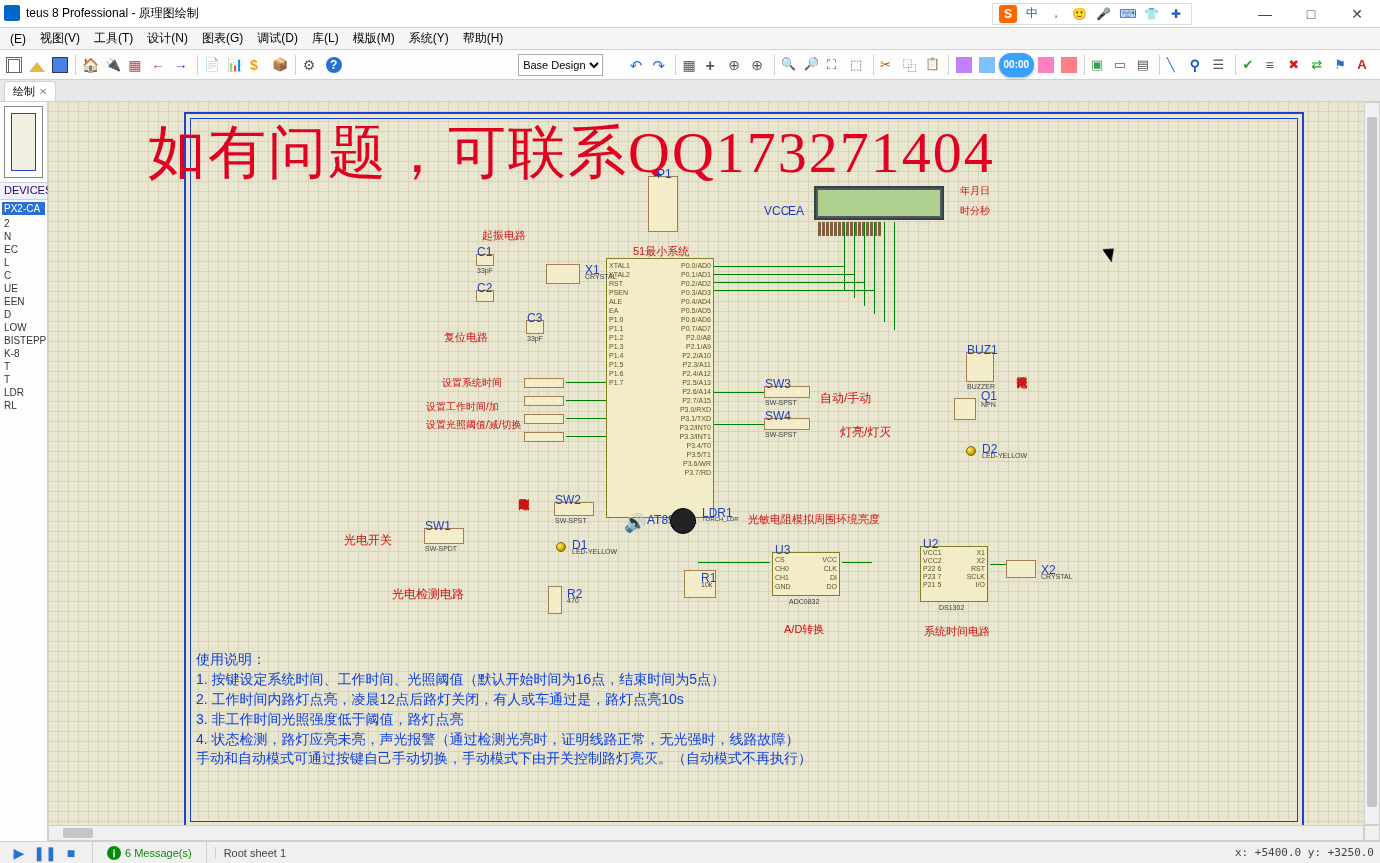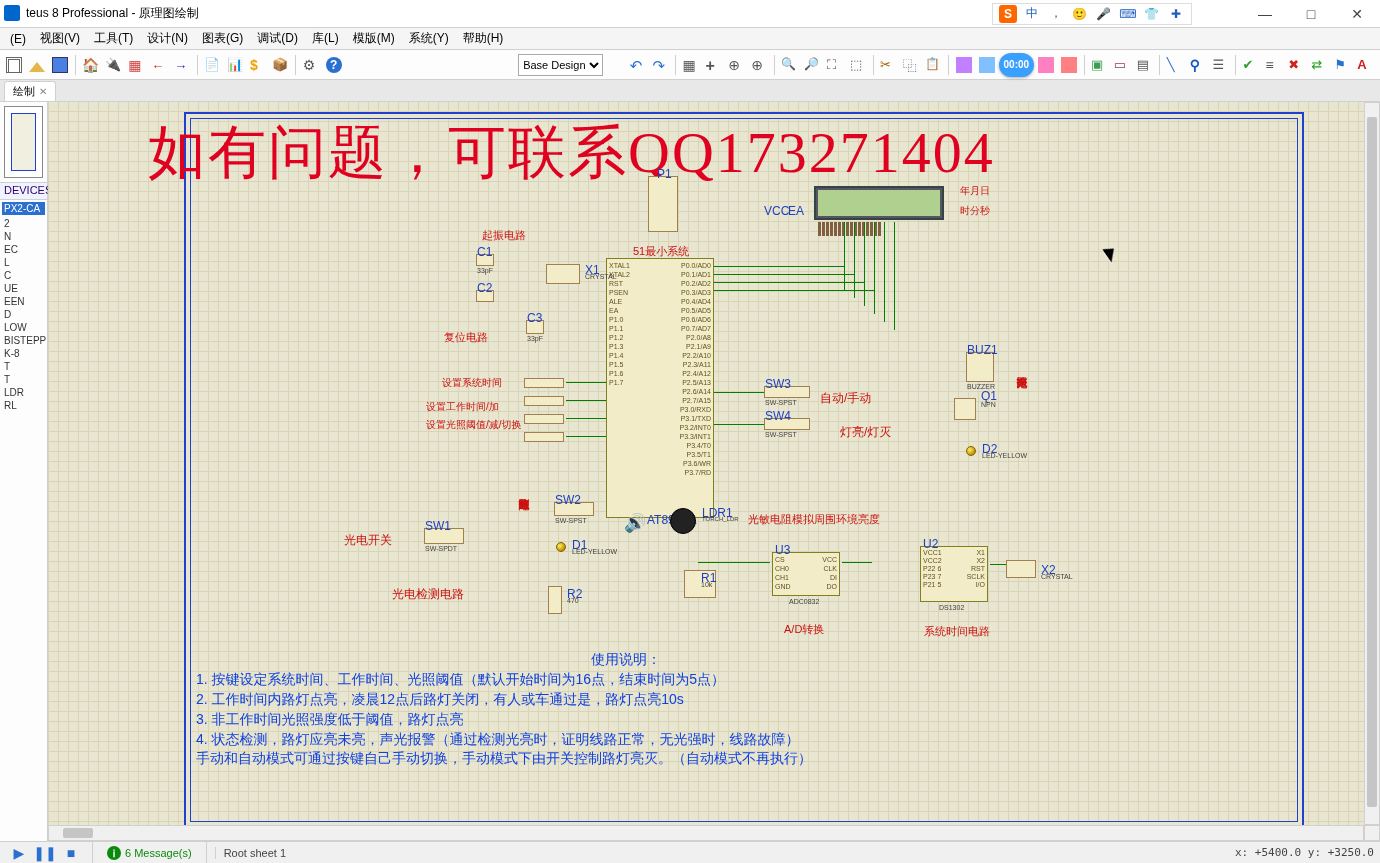--- a/index.html
+++ b/index.html
@@ -658,21 +658,21 @@
       <div class="wire h" style="left:666px; top:322px; width:50px;"></div>
       <div class="wire h" style="left:518px; top:280px; width:40px;"></div>
       <div class="wire h" style="left:518px; top:298px; width:40px;"></div>
       <div class="wire h" style="left:518px; top:316px; width:40px;"></div>
       <div class="wire h" style="left:518px; top:334px; width:40px;"></div>
       <div class="wire h" style="left:650px; top:460px; width:72px;"></div>
       <div class="wire h" style="left:794px; top:460px; width:30px;"></div>
       <div class="wire h" style="left:942px; top:462px; width:16px;"></div>
 
       <div class="instructions">
-        <div style="font-weight:500;text-align:center;">使用说明：</div>
+        <div style="font-weight:500;">使用说明：</div>
         <div>1. 按键设定系统时间、工作时间、光照阈值（默认开始时间为16点，结束时间为5点）</div>
         <div>2. 工作时间内路灯点亮，凌晨12点后路灯关闭，有人或车通过是，路灯点亮10s</div>
         <div>3. 非工作时间光照强度低于阈值，路灯点亮</div>
         <div>4. 状态检测，路灯应亮未亮，声光报警（通过检测光亮时，证明线路正常，无光强时，线路故障）</div>
         <div>手动和自动模式可通过按键自己手动切换，手动模式下由开关控制路灯亮灭。（自动模式不再执行）</div>
       </div>
 
       <div class="cursor-arrow" style="left:1058px; top:143px;"></div>
 
     </div>

